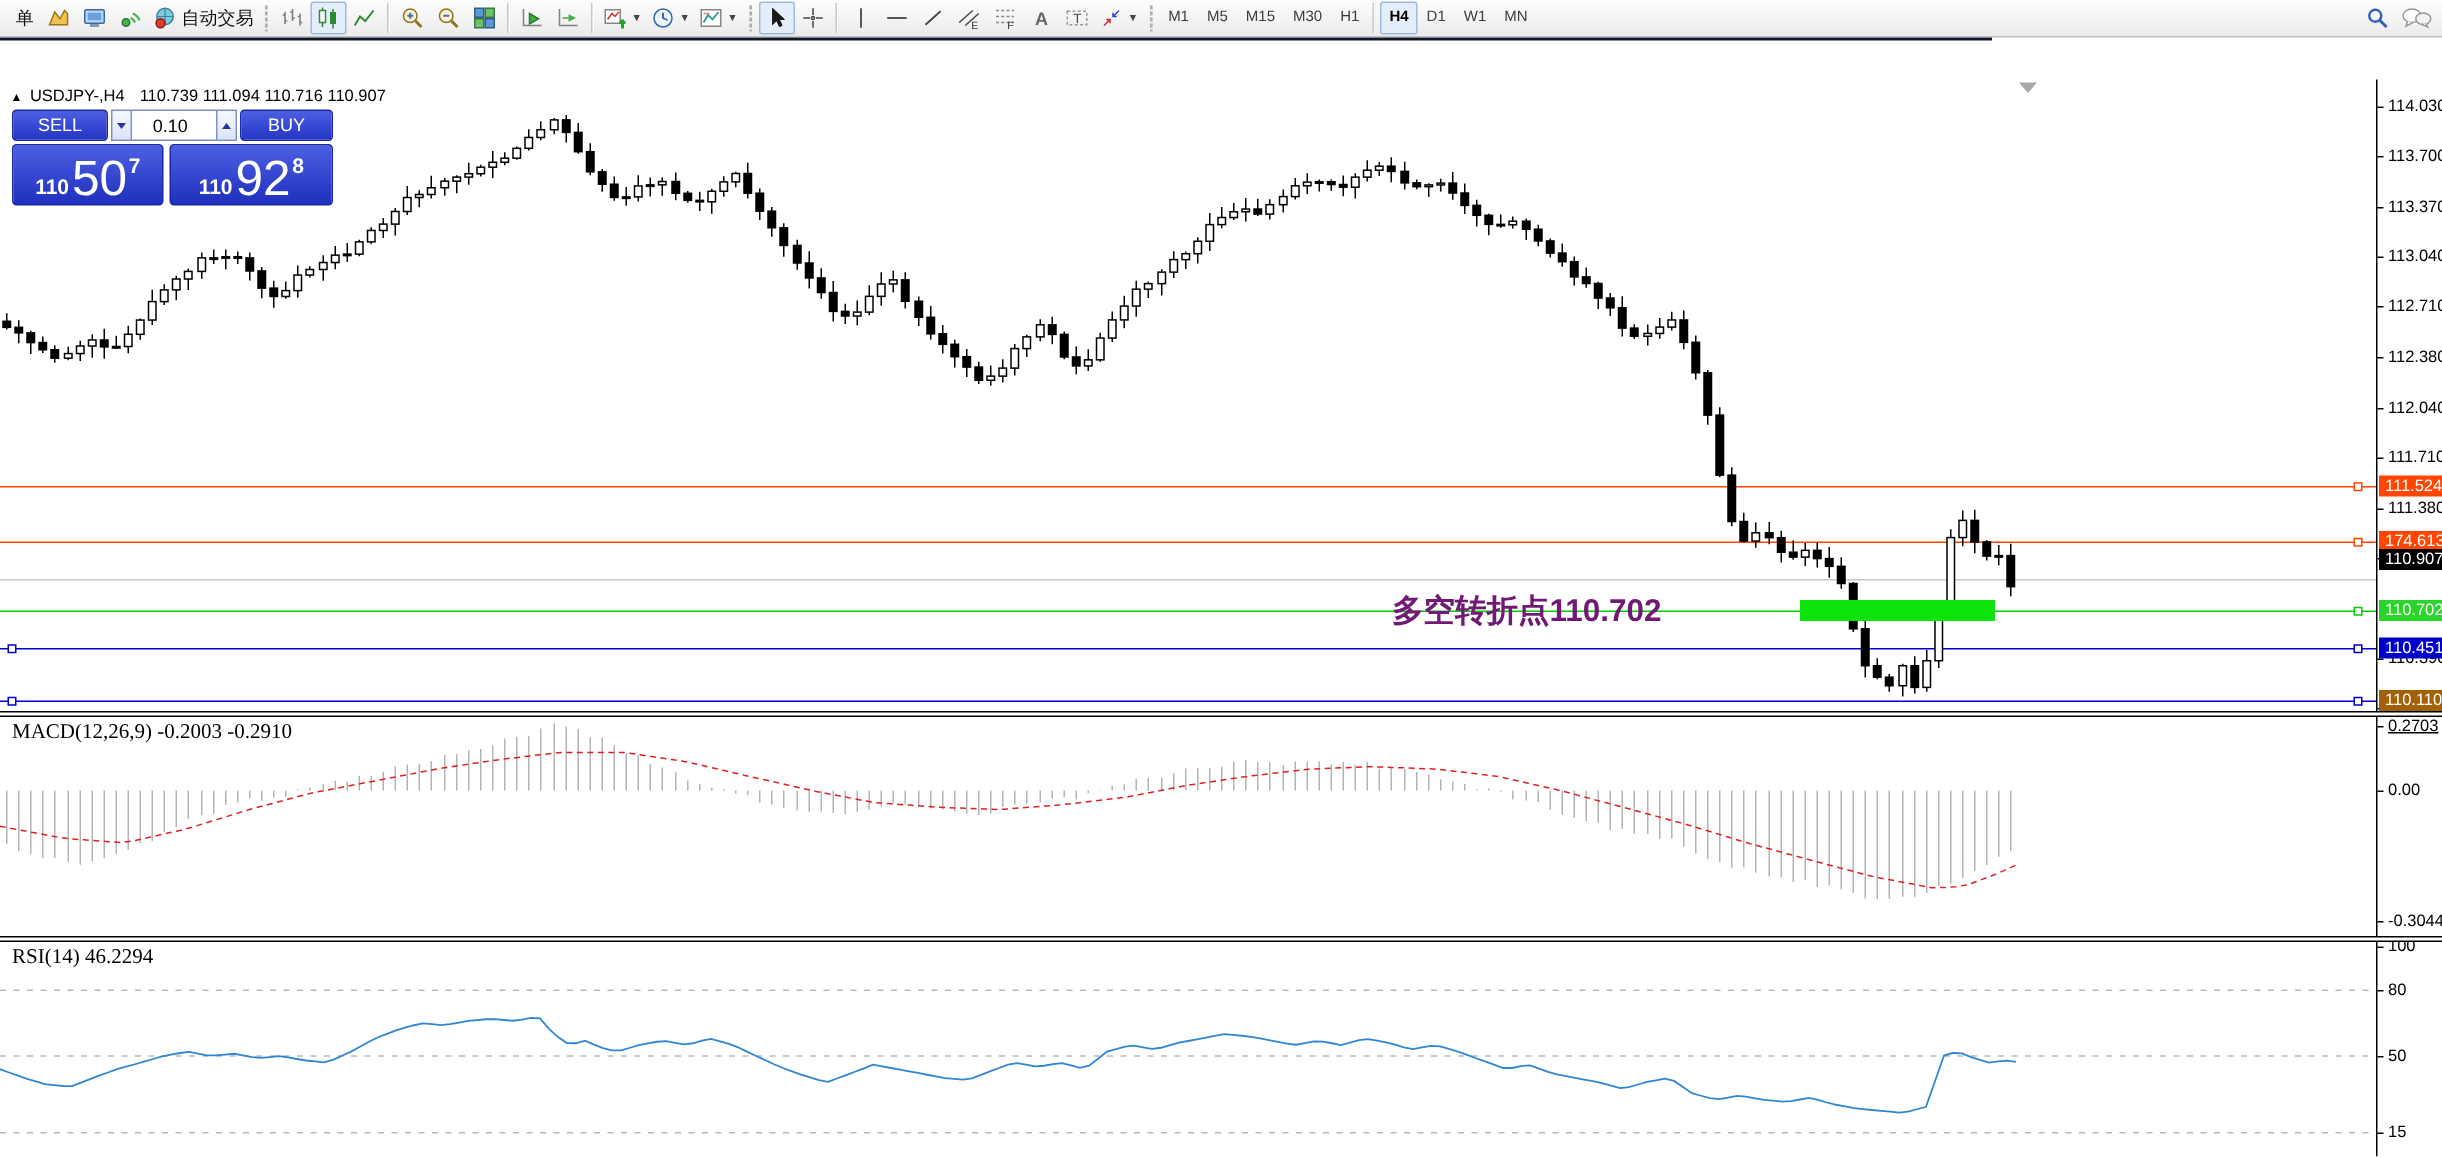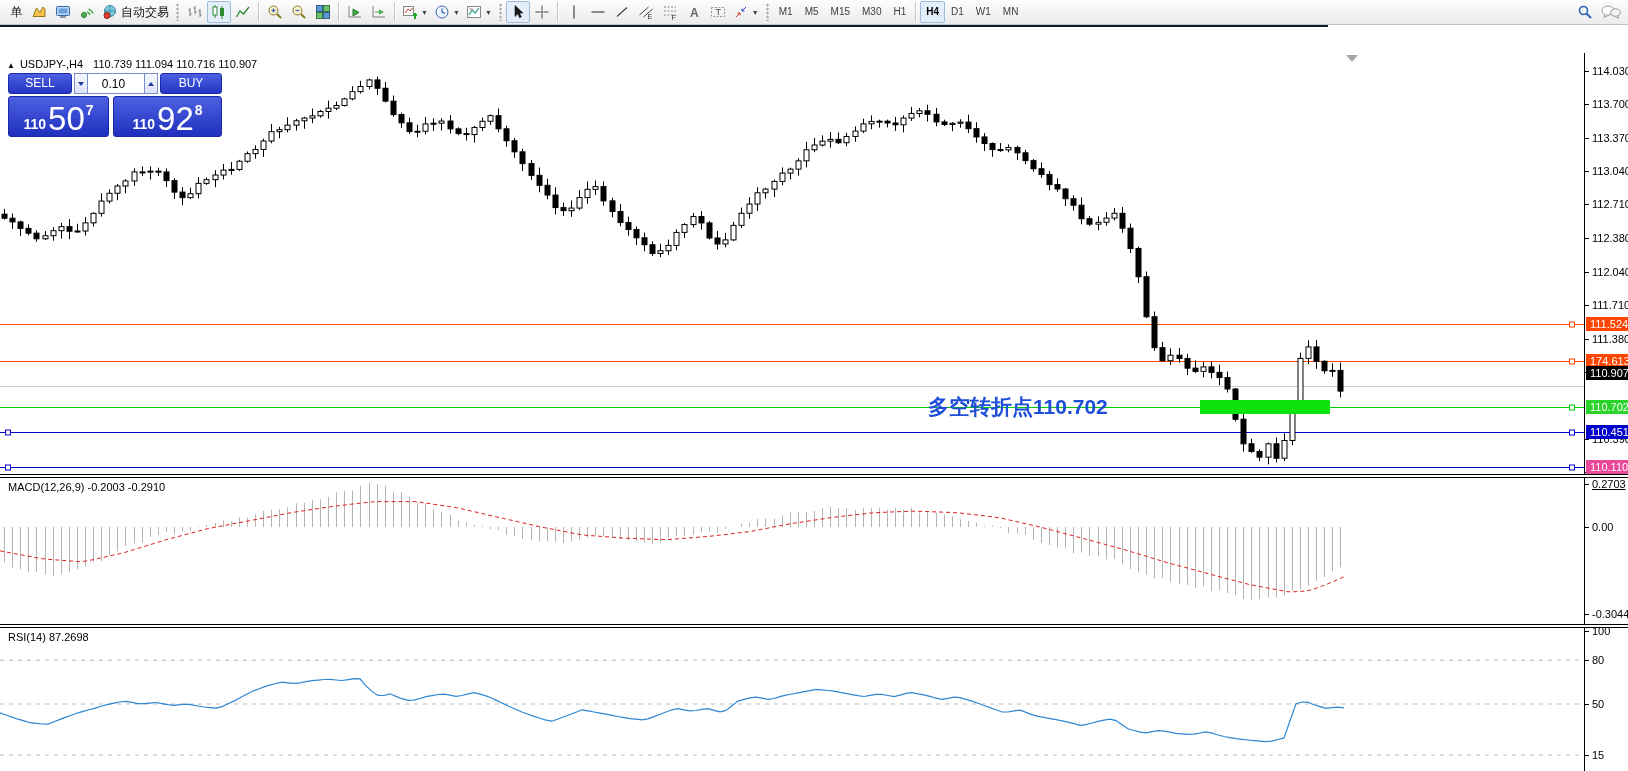--- a/index.html
+++ b/index.html
@@ -30,24 +30,24 @@
   .albl{position:absolute;left:7px;font-size:11px;color:#000;white-space:nowrap;}
   .abadge{position:absolute;left:1px;width:42px;height:14px;line-height:14px;font-size:11px;color:#fff;padding-left:4px;box-sizing:border-box;white-space:nowrap;}
   svg.pane{position:absolute;left:0;background:transparent;}
 
   
   #charttitle{position:absolute;left:7px;top:31px;font-size:11px;color:#000;z-index:8;}
   #charttitle .mk{font-size:8px;margin-right:5px;}
   #charttitle .quotes{margin-left:10px;}
 
   
-  .indlabel{position:absolute;left:8px;font-size:11px;color:#000;z-index:8;}
+  .indlabel{position:absolute;left:8px;font-size:14px;color:#000;z-index:8;font-family:Liberation Serif, serif;}
 
   
-  #annotation{position:absolute;left:928px;top:366px;font-size:21px;font-weight:bold;color:#1d4ed8;z-index:7;white-space:nowrap;}
+  #annotation{position:absolute;left:928px;top:366px;font-size:21px;font-weight:bold;color:#701a75;z-index:7;white-space:nowrap;}
 
   
   #tradepanel{position:absolute;left:8px;top:46px;width:216px;z-index:9;}
   .tp-row1{display:flex;align-items:stretch;height:21px;}
   .tp-row2{display:flex;margin-top:2px;height:41px;}
   .tp-btn{width:64px;background:linear-gradient(#4c60e2,#2335c4);border:1px solid #1a27a6;border-radius:3px;
     color:#fff;font-size:12px;text-align:center;line-height:19px;box-sizing:border-box;}
   .tp-buy-btn{width:62px;}
   .tp-stepper{display:flex;margin:0 2px;}
   .tp-step{width:14px;background:linear-gradient(#f5f8ff,#dbe4f8);border:1px solid #7c8fc9;box-sizing:border-box;
@@ -351,21 +351,21 @@
           <span class="tp-prefix">110</span>
             <span class="tp-main">92</span>
             <span class="tp-sup">8</span>
         </div>
       </div>
     </div>
 
     <div id="annotation">多空转折点110.702</div>
 
     <div class="indlabel" style="top:454px">MACD(12,26,9) -0.2003 -0.2910</div>
-    <div class="indlabel" style="top:604px">RSI(14) 87.2698</div>
+    <div class="indlabel" style="top:604px">RSI(14) 46.2294</div>
 
     <div class="pane-sep" style="top:447px"></div>
     <div class="pane-sep" style="top:597px"></div>
 
     <div id="axiscol">
         <div class="atick" style="top: 17.872px;"></div>
         <div class="albl" style="top: 11.872px;">114.030</div>
         <div class="atick" style="top: 51.202px;"></div>
         <div class="albl" style="top: 45.202px;">113.700</div>
         <div class="atick" style="top: 84.532px;"></div>
@@ -401,21 +401,21 @@
         <div class="atick" style="top: 651px;"></div>
         <div class="albl" style="top: 645px;">50</div>
         <div class="atick" style="top: 702.1px;"></div>
         <div class="albl" style="top: 696.1px;">15</div>
         <div class="albl" style="top: 718px;">0</div>
         <div class="abadge" style="top: 263.978px; background: rgb(255, 69, 0);">111.524</div>
         <div class="abadge" style="top: 301.449px; background: rgb(255, 69, 0);">174.613</div>
         <div class="abadge" style="top: 313px; background: rgb(0, 0, 0);">110.907</div>
         <div class="abadge" style="top: 347px; background: rgb(43, 212, 43);">110.702</div>
         <div class="abadge" style="top: 372.351px; background: rgb(0, 0, 205);">110.451</div>
-        <div class="abadge" style="top: 406.792px; background: #ec4899;">110.110</div>
+        <div class="abadge" style="top: 406.792px; background: #a16207;">110.110</div>
       </div>
 
   <svg class="pane" width="1584" height="421" style="top: 26px;">
         <g>
           <line x1="0" y1="271.5" x2="1584" y2="271.5" stroke="#ff4500" stroke-width="1"></line>
           <line x1="0" y1="308.5" x2="1584" y2="308.5" stroke="#ff4500" stroke-width="1"></line>
           <line x1="0" y1="333.5" x2="1584" y2="333.5" stroke="#c8c8c8" stroke-width="1"></line>
           <line x1="0" y1="354.5" x2="1584" y2="354.5" stroke="#00cc00" stroke-width="1"></line>
           <line x1="0" y1="379.5" x2="1584" y2="379.5" stroke="#0000cd" stroke-width="1"></line>
           <line x1="0" y1="414.5" x2="1584" y2="414.5" stroke="#0000cd" stroke-width="1"></line>

